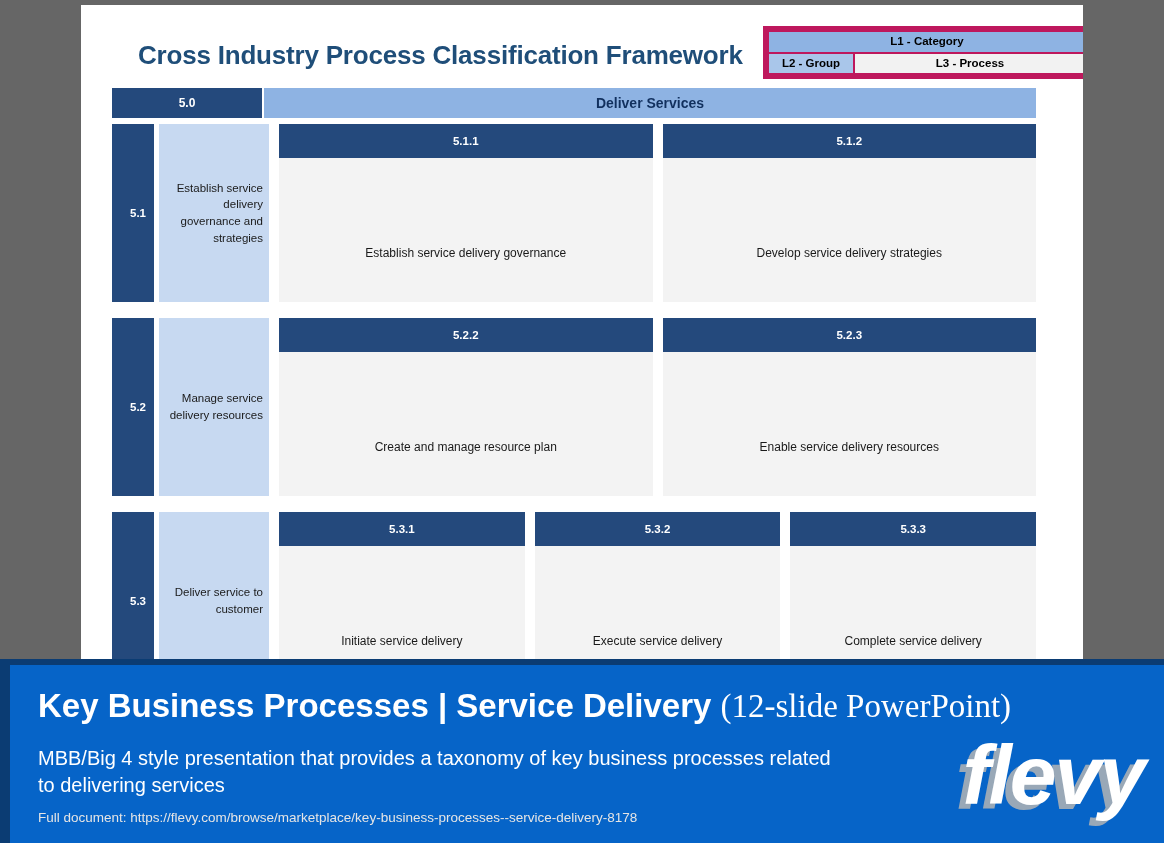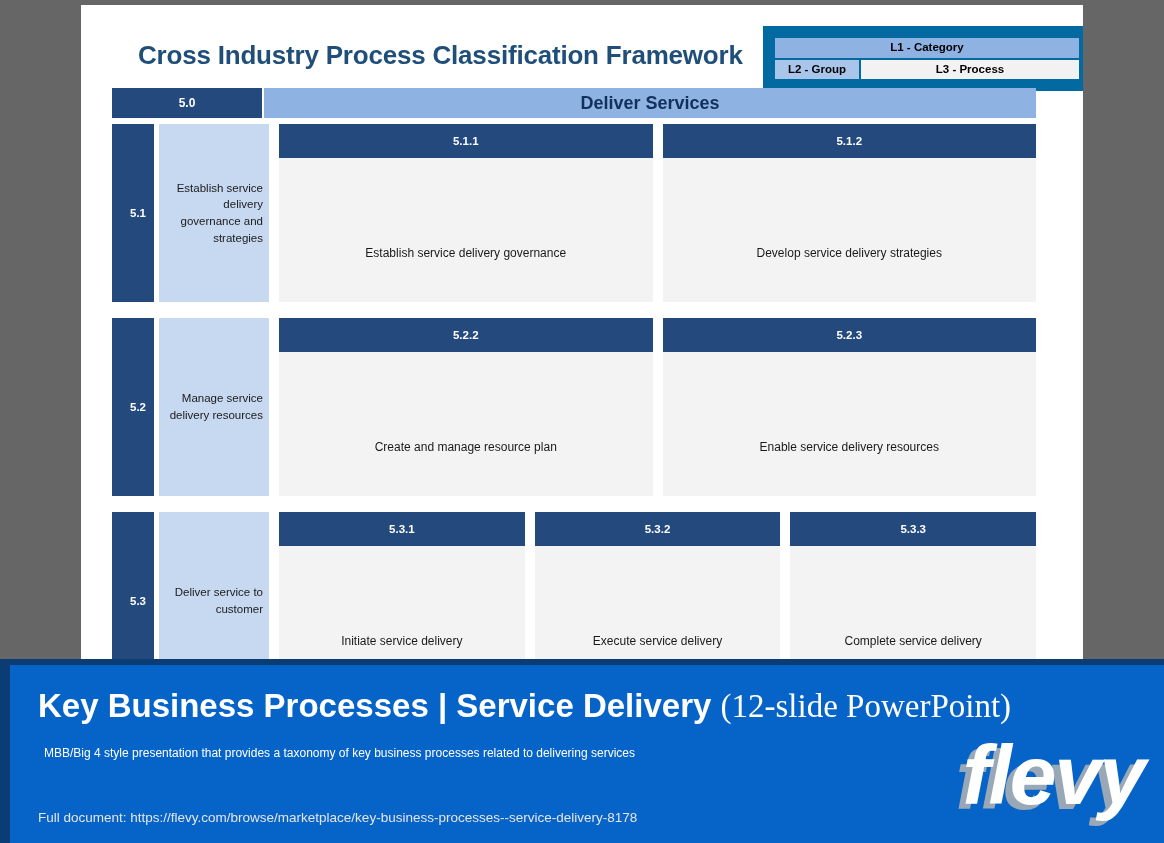--- a/index.html
+++ b/index.html
@@ -37,22 +37,22 @@
     letter-spacing: -0.2px;
     white-space: nowrap;
   }
 
   
   .legend {
     position: absolute;
     left: 682px;
     top: 21px;
     width: 328px;
-    background: #0369a1;
-    padding: 12px;
+    background: #be185d;
+    padding: 6px;
     box-sizing: border-box;
   }
   .legend-row {
     display: flex;
     gap: 2px;
   }
   .legend-row + .legend-row { margin-top: 2px; }
   .legend-cell {
     font-size: 11.5px;
     font-weight: bold;
@@ -83,21 +83,21 @@
     font-size: 12px;
     font-weight: bold;
     display: flex;
     align-items: center;
     justify-content: center;
   }
   .cat-name {
     flex: 1 1 auto;
     background: #8eb3e3;
     color: #11305e;
-    font-size: 18px;
+    font-size: 14px;
     font-weight: bold;
     display: flex;
     align-items: center;
     justify-content: center;
   }
 
   
   .group-row {
     position: absolute;
     left: 31px;
@@ -210,24 +210,24 @@
   }
   .banner-title b {
     font-weight: bold;
   }
   .banner-title .sub {
     font-weight: normal;
     font-family: Liberation Serif, serif;
   }
   .banner-desc {
     position: absolute;
-    left: 44px;
+    left: 38px;
     top: 80px;
     width: 800px;
-    font-size: 12px;
+    font-size: 20px;
     color: #ffffff;
     line-height: 1.35;
   }
   .banner-url {
     position: absolute;
     left: 38px;
     top: 145px;
     font-size: 13.5px;
     color: #e5e5e5;
     white-space: nowrap;

